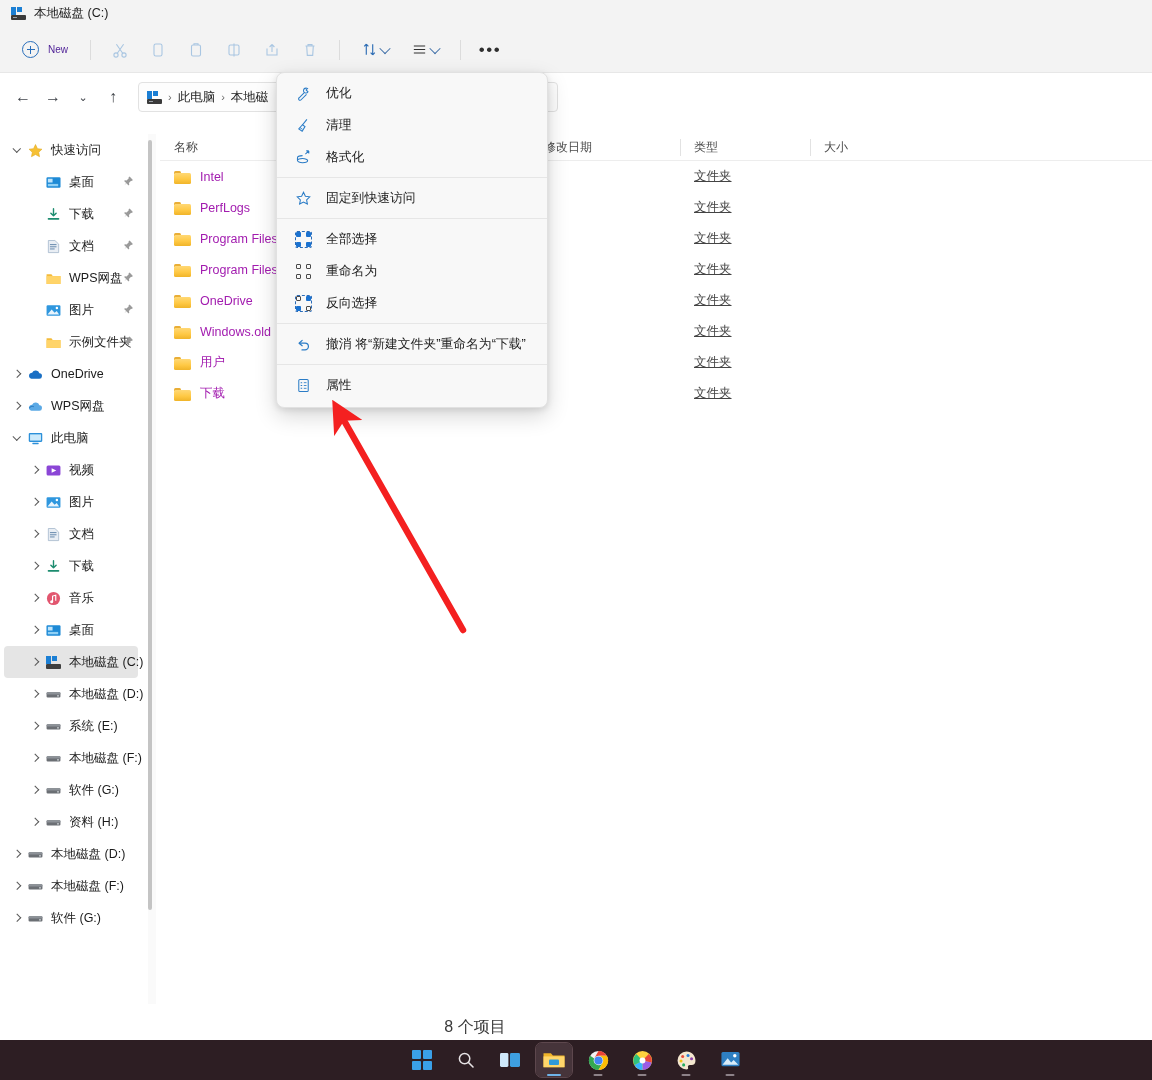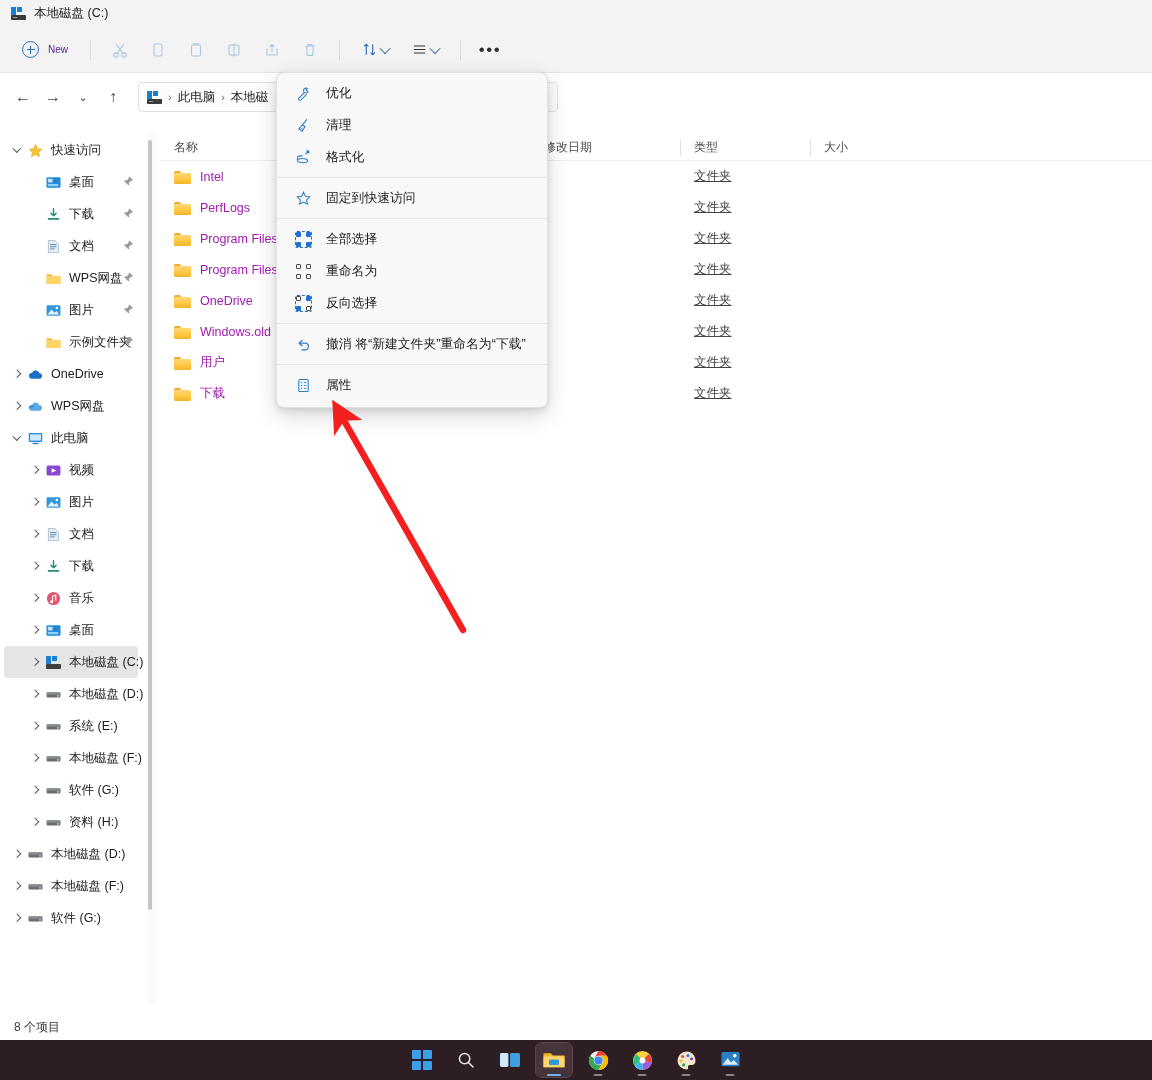--- a/index.html
+++ b/index.html
@@ -126,21 +126,21 @@
   .folder-ic::after{
     content:""; position:absolute; left:0; top:3px; width:17px; height:11px;
     background:linear-gradient(180deg,#ffd875 0%,#ffc945 55%,#f0b429 100%);
     border-radius:1.5px;
   }
 
   
   .statusbar {
     position:absolute; left:0; bottom:40px; width:936px; height:26px;
     display:flex; align-items:center; padding-left:14px;
-    font-size:12px; color:#3a3a3a; background:#ffffff;
+    font-size:16px; color:#3a3a3a; background:#ffffff;justify-content:center;
   }
 
   
   .ctxmenu {
     position:absolute; left:276px; top:72px; width:272px;
     background:#f8f8f8; border:1px solid #e1e1e1; border-radius:8px;
     box-shadow:0 8px 22px rgba(0,0,0,.16), 0 2px 6px rgba(0,0,0,.10);
     padding:4px 0 6px 0; overflow:hidden;
   }
   .ctx-item {

